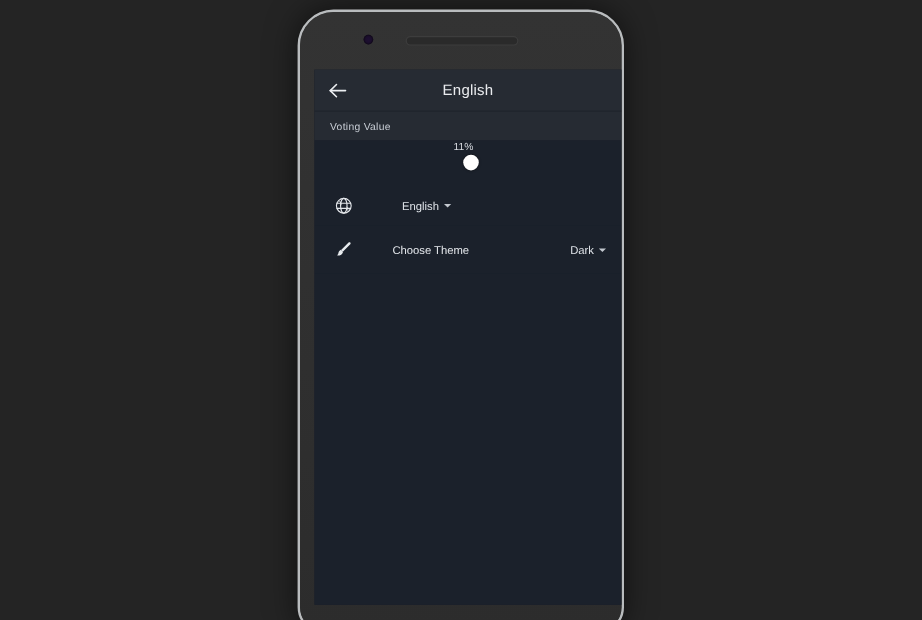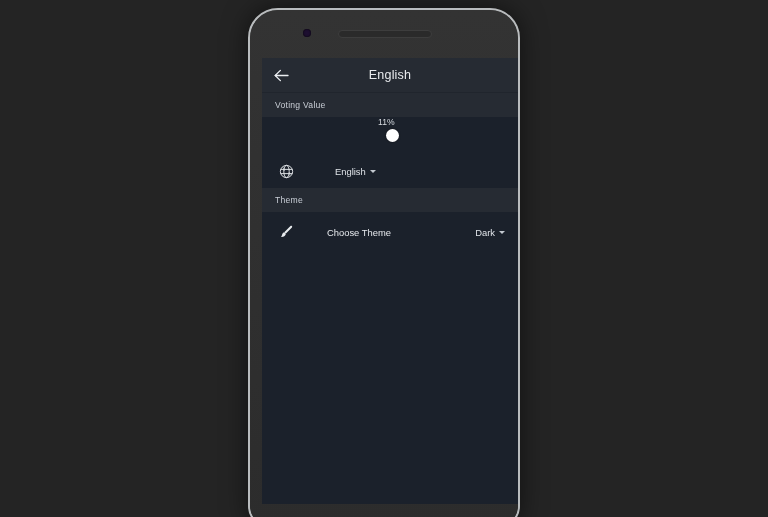--- a/index.html
+++ b/index.html
@@ -266,23 +266,20 @@
               <path d="M5.2 4.6 C6.8 6.2 7.4 8 6.6 9.6" stroke-width="1.1"></path>
               <path d="M13.4 11 C14.6 12 14.8 13.6 14 15.2" stroke-width="1.1"></path>
             </svg>
           </div>
           <div class="dropdown lang-dropdown">
             <span>English</span>
             <span class="caret"></span>
           </div>
         </div>
 
-        <div class="section-head">
-          <span>Theme</span>
-        </div>
 
         <div class="row row-theme">
           <div class="row-icon">
             <svg width="16" height="16" viewBox="0 0 20 20" fill="none">
               <path d="M17.4 2.6 C17.9 3.1 17.9 3.9 17.4 4.4 L9.6 12.2 L7.8 10.4 L15.6 2.6 C16.1 2.1 16.9 2.1 17.4 2.6 Z" fill="#e8ebee"></path>
               <path d="M7.6 10.2 L9.8 12.4 C9.8 12.4 9.2 14.6 7.4 15.6 C5.6 16.6 3.4 16 3.4 16 C3.4 16 4.6 15.2 4.9 14 C5.2 12.6 5.9 11 7.6 10.2 Z" fill="#e8ebee"></path>
             </svg>
           </div>
           <div class="row-label">Choose Theme</div>
           <div class="dropdown theme-dropdown">

